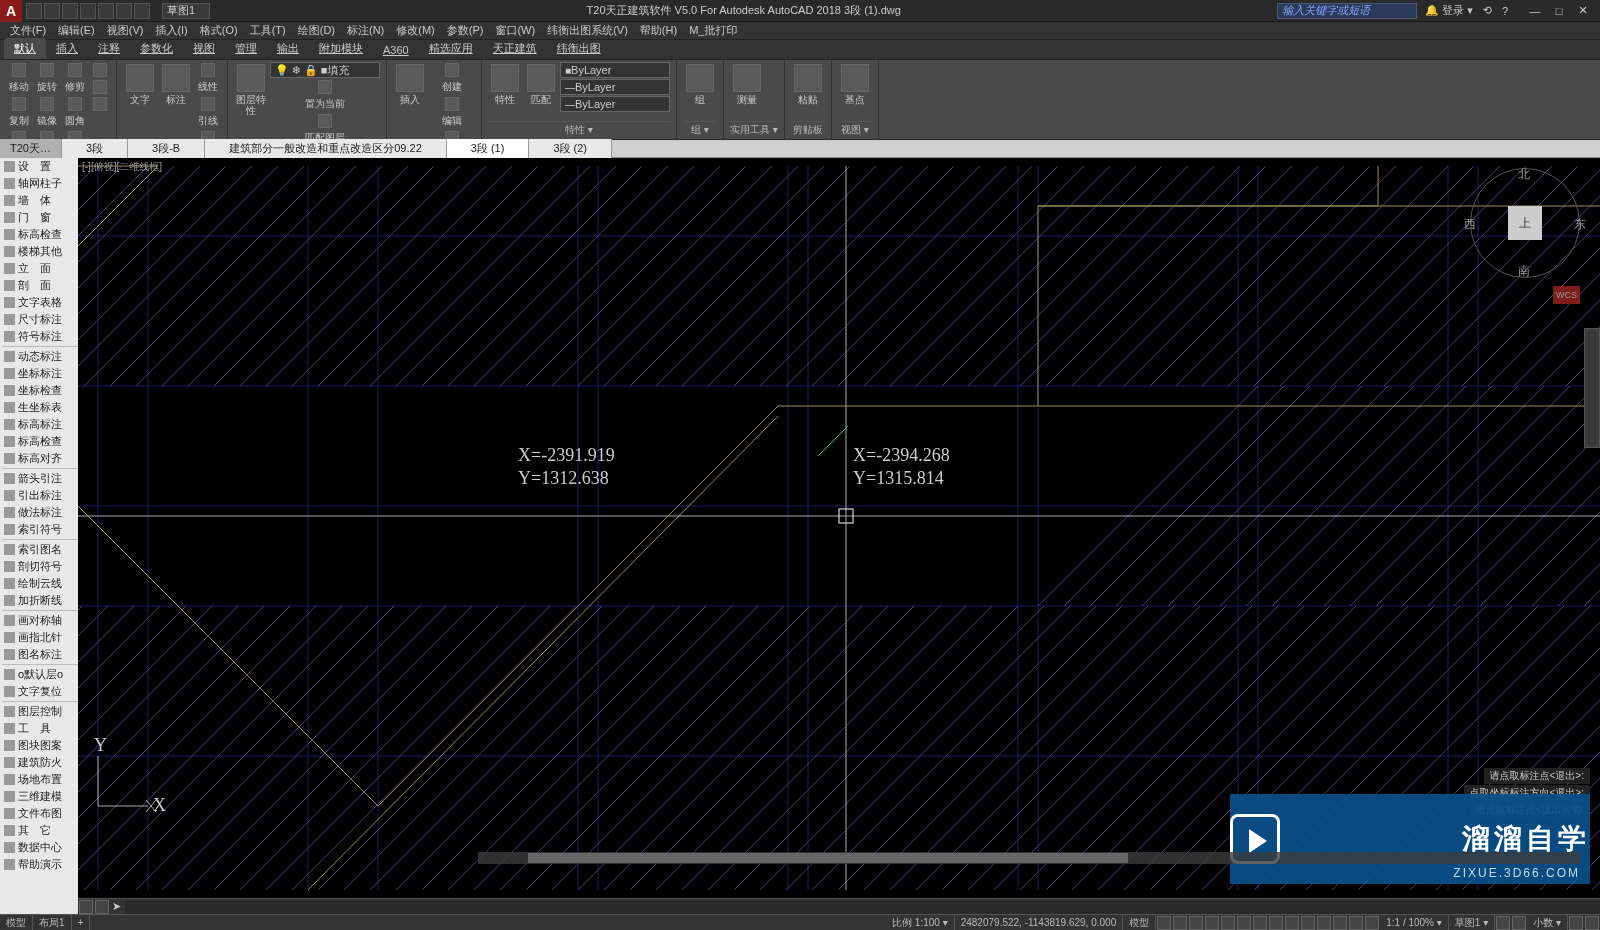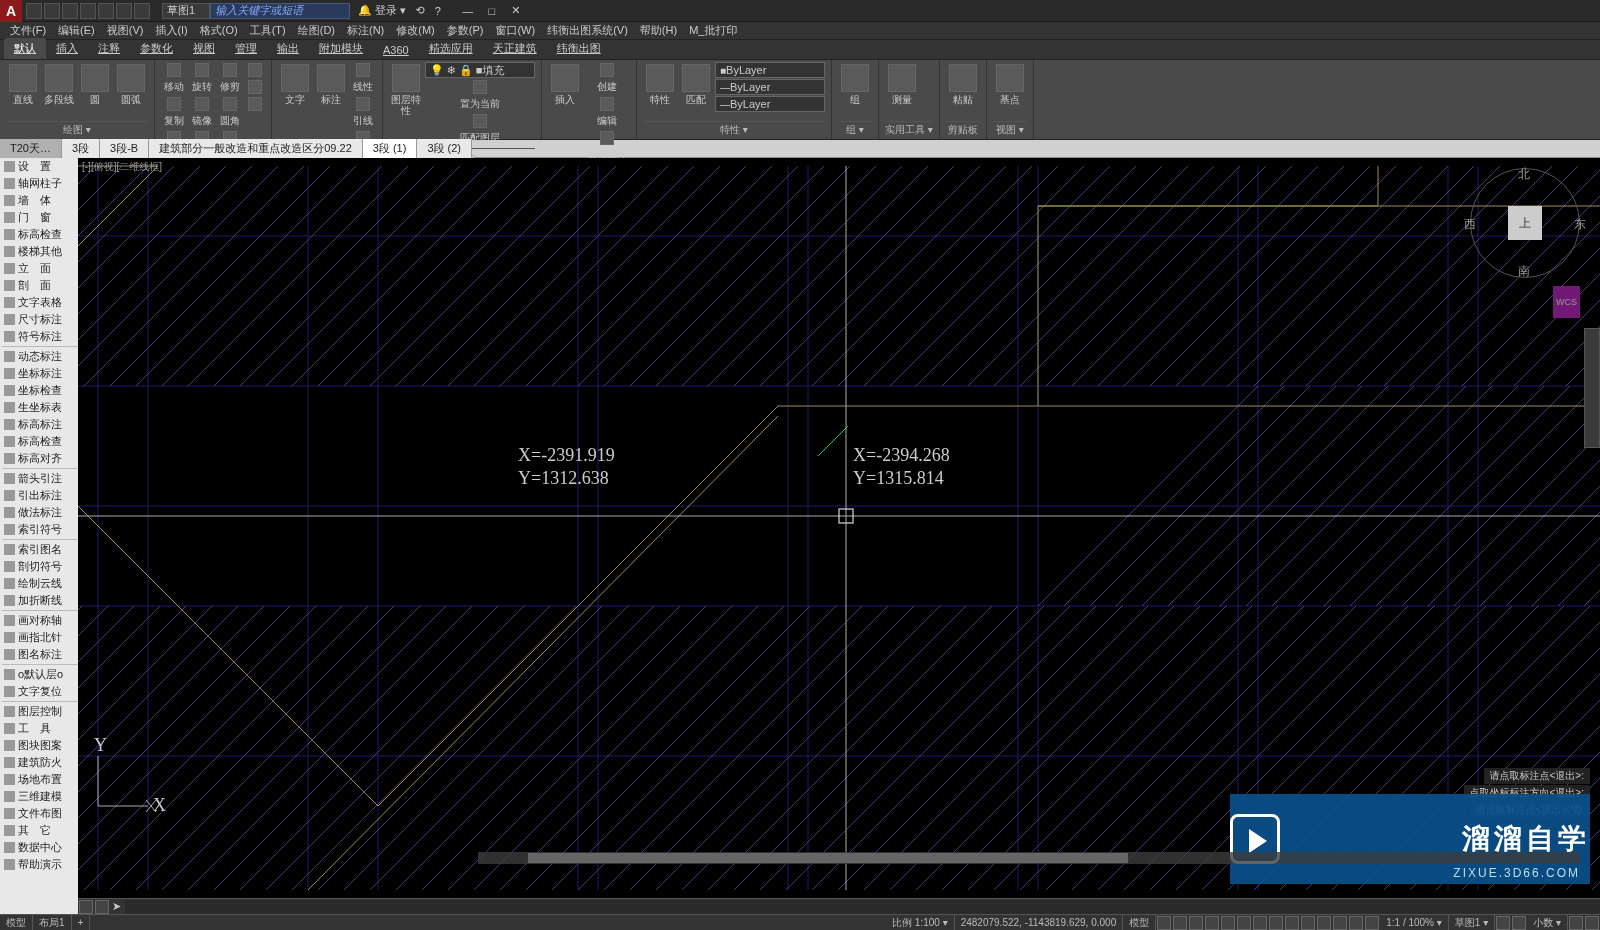--- a/index.html
+++ b/index.html
@@ -36,21 +36,21 @@
 .bigbtn .lbl { font-size:10px; color:#ccc; text-align:center; line-height:11px; }
 .smallcol { display:flex; flex-direction:column; gap:1px; }
 .smallbtn { display:flex; align-items:center; gap:3px; padding:1px 3px;flex-direction:column; }
 .smallbtn .sico { width:14px; height:14px; background:#5a5a5a; border:1px solid #666; }
 .smallbtn .slbl { font-size:10px; color:#ccc; }
 .combo { height:16px; background:#333; border:1px solid #666; color:#ccc; padding:0 14px 0 4px; display:flex; align-items:center; font-size:10px; min-width:110px; }
 
 
 .doctabs { height:18px; background:#d0d0d0; display:flex; align-items:center; border-bottom:1px solid #888; }
 .dtab0 { background:#b0b0b0; padding:2px 10px; color:#222; border-right:1px solid #999; }
-.dtab { background:#e8e8e8; padding:2px 10px; color:#222; border-right:1px solid #999; }
+.dtab { background:#e8e8e8; padding:2px 24px; color:#222; border-right:1px solid #999; }
 .dtab.active { background:#fff; }
 
 
 .leftpal { position:absolute; left:0; top:158px; width:98px; bottom:16px; background:#e8e8e8; border-right:1px solid #999; overflow:hidden; }
 .leftpal .prow { padding:1px 4px; color:#222; display:flex; align-items:center; gap:3px; }
 .leftpal .prow .pi { width:11px; height:11px; background:#999; }
 .leftpal .sep { height:1px; background:#bbb; margin:1px 2px; }
 
 
 .canvas-wrap { position:absolute; left:78px; top:158px; right:0; bottom:32px; background:#000; overflow:hidden; }
@@ -108,20 +108,21 @@
   <div class="qat">
     <div class="qbtn"></div>
     <div class="qbtn"></div>
     <div class="qbtn"></div>
     <div class="qbtn"></div>
     <div class="qbtn"></div>
     <div class="qbtn"></div>
     <div class="qbtn"></div>
   </div>
   <div class="doc-combo">草图1</div>
+  <div class="title-text">T20天正建筑软件 V5.0 For Autodesk AutoCAD 2018    3段 (1).dwg</div>
   <div class="search-top">输入关键字或短语</div>
   <div class="title-right">
     <span>🔔 <span>登录</span> ▾</span>
     <span>⟲</span>
     <span>?</span>
     <div class="win-ctrl">
       <span>—</span>
       <span>□</span>
       <span>✕</span>
     </div>
@@ -155,41 +156,20 @@
     <div class="tab">输出</div>
     <div class="tab">附加模块</div>
     <div class="tab">A360</div>
     <div class="tab">精选应用</div>
     <div class="tab">天正建筑</div>
     <div class="tab">纬衡出图</div>
   </div>
 
 <div class="ribbon">
 
-  <div class="panel">
-    <div class="panel-row" id="pDrawBig">
-        <div class="bigbtn">
-          <div class="ico"></div>
-          <div class="lbl">直线</div>
-        </div>
-        <div class="bigbtn">
-          <div class="ico"></div>
-          <div class="lbl">多段线</div>
-        </div>
-        <div class="bigbtn">
-          <div class="ico"></div>
-          <div class="lbl">圆</div>
-        </div>
-        <div class="bigbtn">
-          <div class="ico"></div>
-          <div class="lbl">圆弧</div>
-        </div>
-      </div>
-    <div class="panel-label">绘图 ▾</div>
-  </div>
 
   <div class="panel">
     <div class="panel-row">
         <div class="smallcol" id="pMod0">
           <div class="smallbtn">
             <div class="sico"></div>
             <div class="slbl">移动</div>
           </div>
           <div class="smallbtn">
             <div class="sico"></div>
@@ -840,21 +820,21 @@
   </svg>
 
   
   <div class="viewcube">
     <div class="vc-ring"></div>
     <div class="vc-face">上</div>
     <div class="vc-dir" style="top:-2px;left:48px">北</div>
     <div class="vc-dir" style="bottom:-2px;left:48px">南</div>
     <div class="vc-dir" style="top:48px;right:-6px">东</div>
     <div class="vc-dir" style="top:48px;left:-6px">西</div>
-    <div class="vc-dir" style="top:118px;right:0;background:#701a75;padding:11px 3px;font-size:9px">WCS</div>
+    <div class="vc-dir" style="top:118px;right:0;background:#7f1d1d;padding:4px 3px;font-size:9px">WCS</div>
   </div>
 
   <div class="rbar"></div>
 
   <div class="cmdhints" id="cmdhints">
       <div class="hint">请点取标注点&lt;退出&gt;:</div>
       <div class="hint">点取坐标标注方向&lt;退出&gt;:</div>
       <div class="hint">请点取标注点&lt;退出&gt;:*取</div>
     </div>
 

